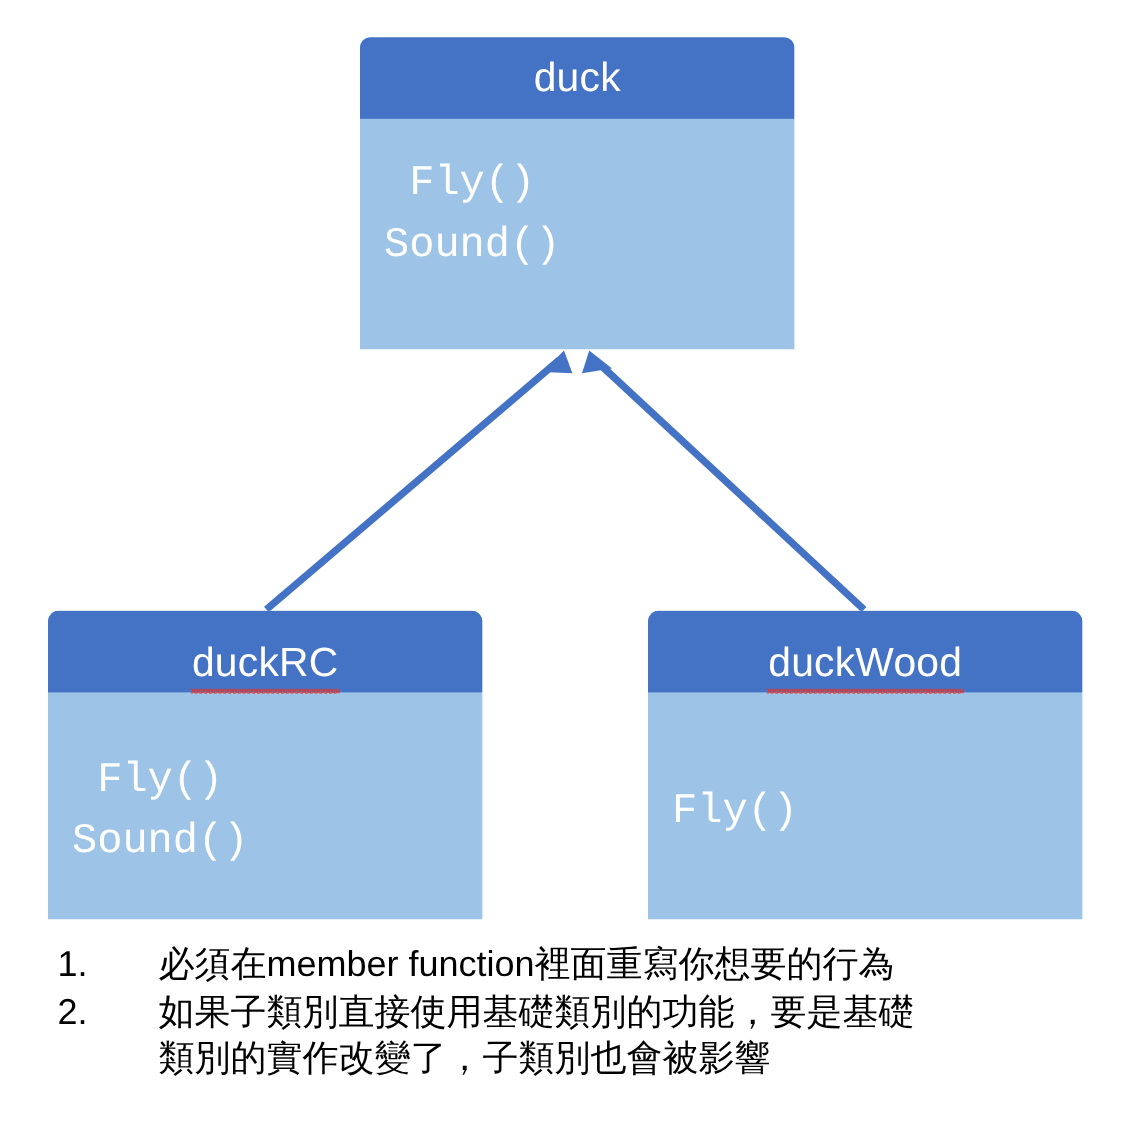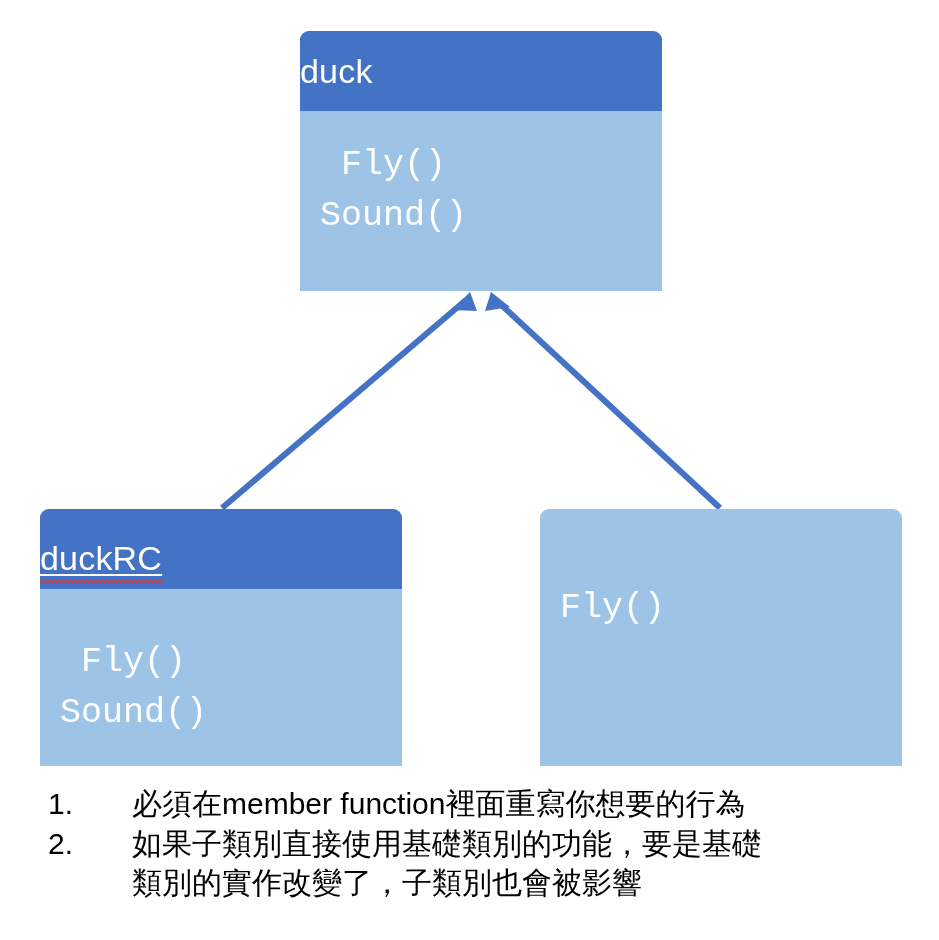--- a/index.html
+++ b/index.html
@@ -35,37 +35,37 @@
 
   
   .class-box {
     position: absolute;
     border-radius: 9px 9px 0 0;
     overflow: hidden;
     background: #9DC3E6;
     box-sizing: border-box;
   }
   .class-header {
-    height: 80px;
+    height: 68px;
     background: #4472C4;
     display: flex;
     align-items: center;
+    justify-content: center;
     box-sizing: border-box;
   }
   .class-title {
     color: #ffffff;
     font-family: "Liberation Sans", sans-serif;
     font-size: 34px;
     font-weight: 400;
     letter-spacing: 0.2px;
     line-height: 1;
     white-space: nowrap;
   }
   .class-title.underlined {
-    text-decoration: underline;
     text-underline-offset: 4px;
     text-decoration-thickness: 2px;
     position: relative;
     margin-top: 18px;
   }
   
   .class-title.misspelled::after {
     content: "";
     position: absolute;
     left: -1px;
@@ -159,20 +159,23 @@
     </div>
     <div class="class-body" style="height:193px;">
       <ul class="method-list" style="top:48px;">
         <li class="method-item">Fly()</li>
         <li class="method-item">Sound()</li>
       </ul>
     </div>
   </div>
 
   <div class="class-box" id="box-duckwood" style="left:540px; top:509px; width:362px; height:257px;">
+    <div class="class-header">
+      <span class="class-title underlined misspelled">duckWood</span>
+    </div>
     <div class="class-body" style="height:193px;">
       <ul class="method-list" style="top:74px;">
         <li class="method-item">Fly()</li>
       </ul>
     </div>
   </div>
 
   <div id="notes-block">
     <div class="note-row">
       <span class="note-marker">1.</span>

